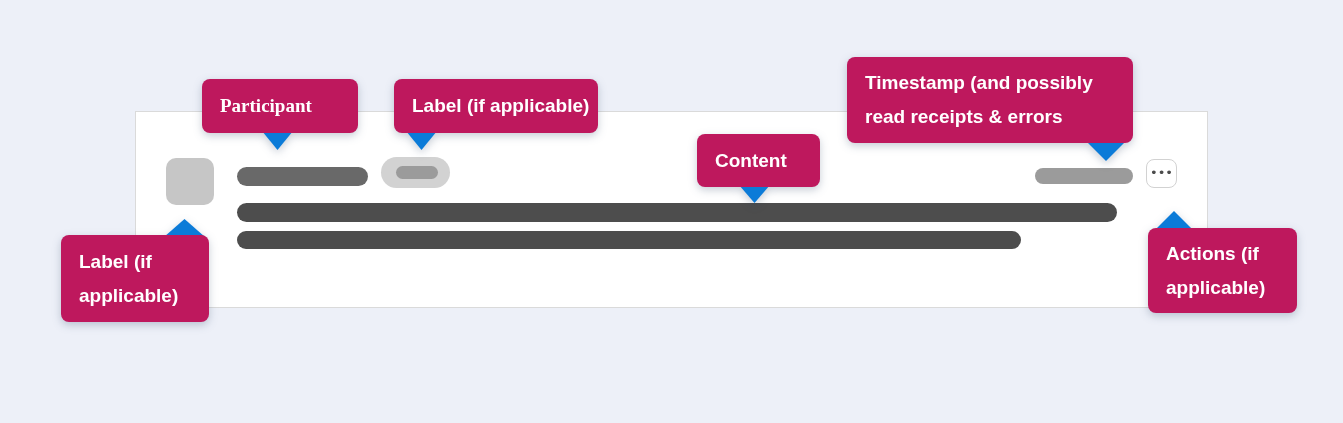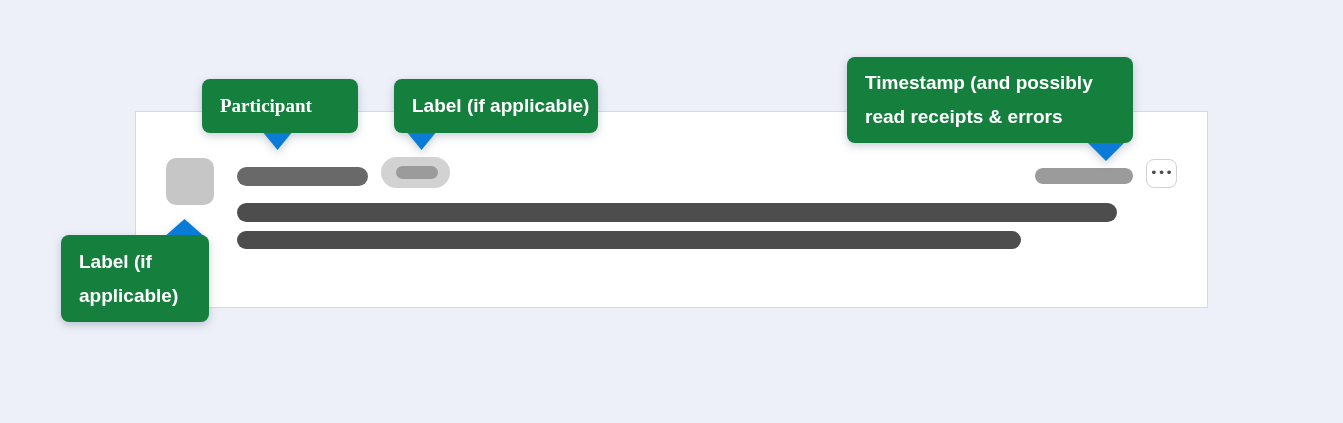--- a/index.html
+++ b/index.html
@@ -88,21 +88,21 @@
 
   
   .callout {
     position: absolute;
     z-index: 2;
     filter: drop-shadow(0 3px 4px rgba(31, 56, 92, 0.25));
   }
   .callout .box {
     position: absolute;
     left: 0; top: 0; width: 100%; height: 100%;
-    background: #15803d;
+    background: #be185d;
     border-radius: 8px;
     display: flex;
     align-items: center;
     color: #ffffff;
     font-weight: bold;
     font-size: 19px;
     line-height: 34px;
     padding: 0 6px 0 18px;
   }
   .callout .tail {
@@ -161,29 +161,41 @@
     </div>
   </div>
 
   <div class="callout co-label">
     <div class="tail down"></div>
     <div class="box">
       <span>Label (if applicable)</span>
     </div>
   </div>
 
+  <div class="callout co-content">
+    <div class="tail down"></div>
+    <div class="box">
+      <span>Content</span>
+    </div>
+  </div>
 
   <div class="callout co-timestamp">
     <div class="tail down"></div>
     <div class="box">
       <span>Timestamp (and possibly read receipts &amp; errors</span>
     </div>
   </div>
 
   <div class="callout co-avatar">
     <div class="tail up"></div>
     <div class="box">
       <span>Label (if applicable)</span>
     </div>
   </div>
 
+  <div class="callout co-actions">
+    <div class="tail up"></div>
+    <div class="box">
+      <span>Actions (if applicable)</span>
+    </div>
+  </div>
 
 </div>
 
 </body></html>

